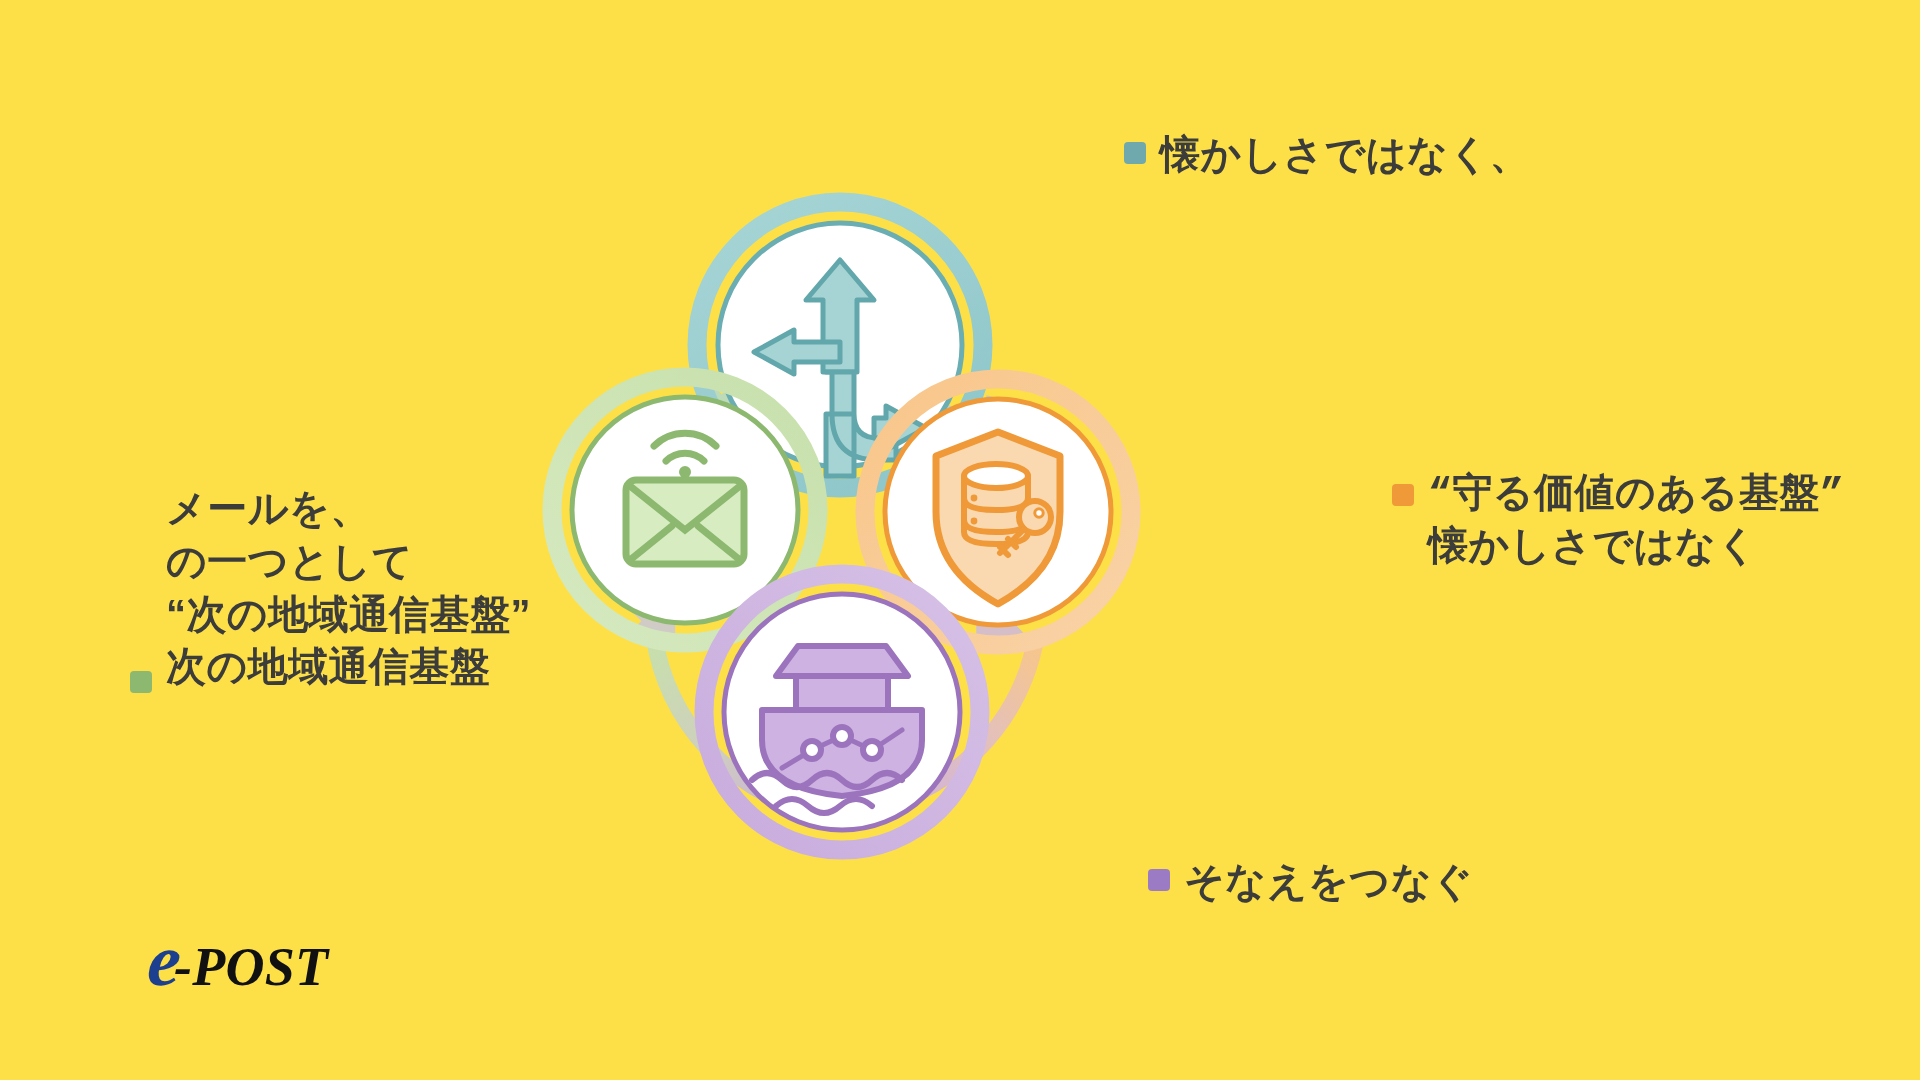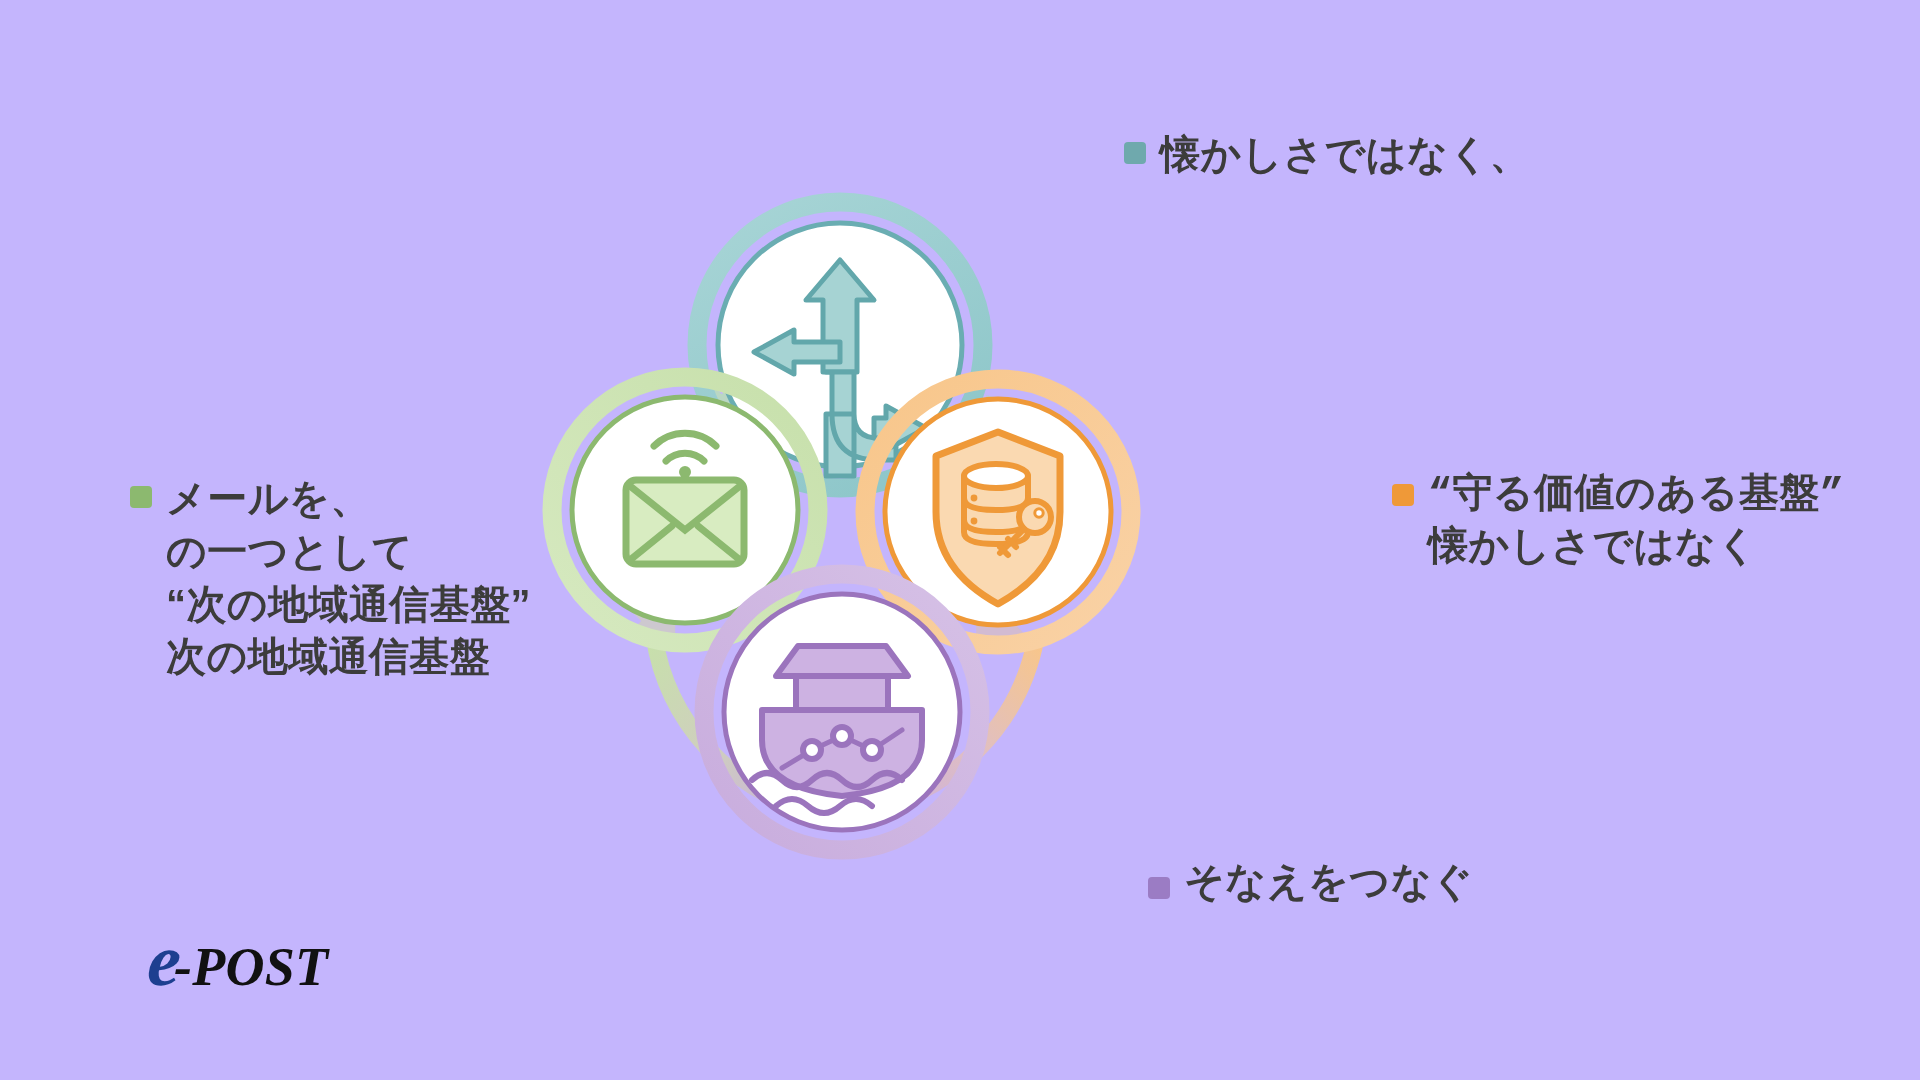--- a/index.html
+++ b/index.html
@@ -13,21 +13,21 @@
     position: relative;
     overflow: hidden;
     font-family: "Liberation Sans", "DejaVu Sans", sans-serif;
   }
 
   #slide {
     position: absolute;
     left: 0; top: 0;
     width: 1920px;
     height: 1080px;
-    background: #c4b5fd;
+    background: #fde047;
   }
 
   
   #cycle-diagram {
     position: absolute;
     left: 530px;
     top: 80px;
     width: 620px;
     height: 900px;
   }
@@ -67,26 +67,26 @@
     top: 128px;
   }
   #callout-right {
     left: 1392px;
     top: 470px;
     font-family: Liberation Mono, monospace;
   }
   #callout-bottom-right {
     left: 1148px;
     top: 855px;
-    align-items: center;
   }
   #callout-left {
     left: 130px;
-    top: 472px;
+    top: 482px;
     text-align: left;
+    align-items: flex-end;
   }
 
   
   #brand-logo {
     position: absolute;
     left: 148px;
     top: 900px;
     display: flex;
     align-items: baseline;
     user-select: none;

